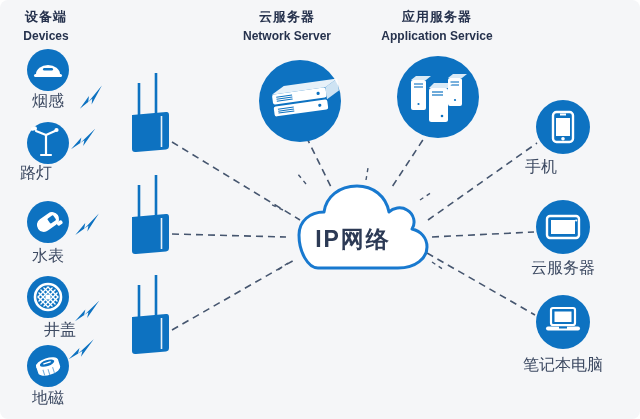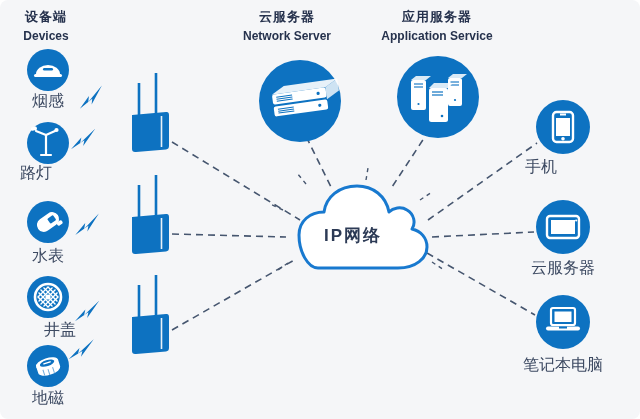--- a/index.html
+++ b/index.html
@@ -9,21 +9,21 @@
     font-family:"Liberation Sans",sans-serif;
   }
   #diagram-svg{position:absolute;left:0;top:0;}
   .hdr{position:absolute;top:8px;transform:translateX(-50%);text-align:center;
        color:#26324d;white-space:nowrap;}
   .hdr .zh{display:block;font-size:13px;font-weight:700;letter-spacing:1px;}
   .hdr .en{display:block;font-size:12px;font-weight:700;margin-top:3px;}
   .lbl{position:absolute;transform:translateX(-50%);font-size:16px;line-height:14px;
        color:#3d4a62;white-space:nowrap;}
   .cloudlbl{position:absolute;left:353px;top:224px;transform:translateX(-50%);
-       font-size:17px;font-weight:600;color:#2c3a55;letter-spacing:2px;white-space:nowrap;}
+       font-size:23px;font-weight:600;color:#2c3a55;letter-spacing:2px;white-space:nowrap;}
 </style>
 </head>
 <body>
 
 <div id="stage">
 
   <svg id="diagram-svg" width="640" height="419" viewBox="0 0 640 419">
     <defs>
       <path id="bolt" d="M0,7 L11,1 L8.5,5 L24,-2 L10,8 L12.5,4 Z"></path>
       <clipPath id="mclip">

